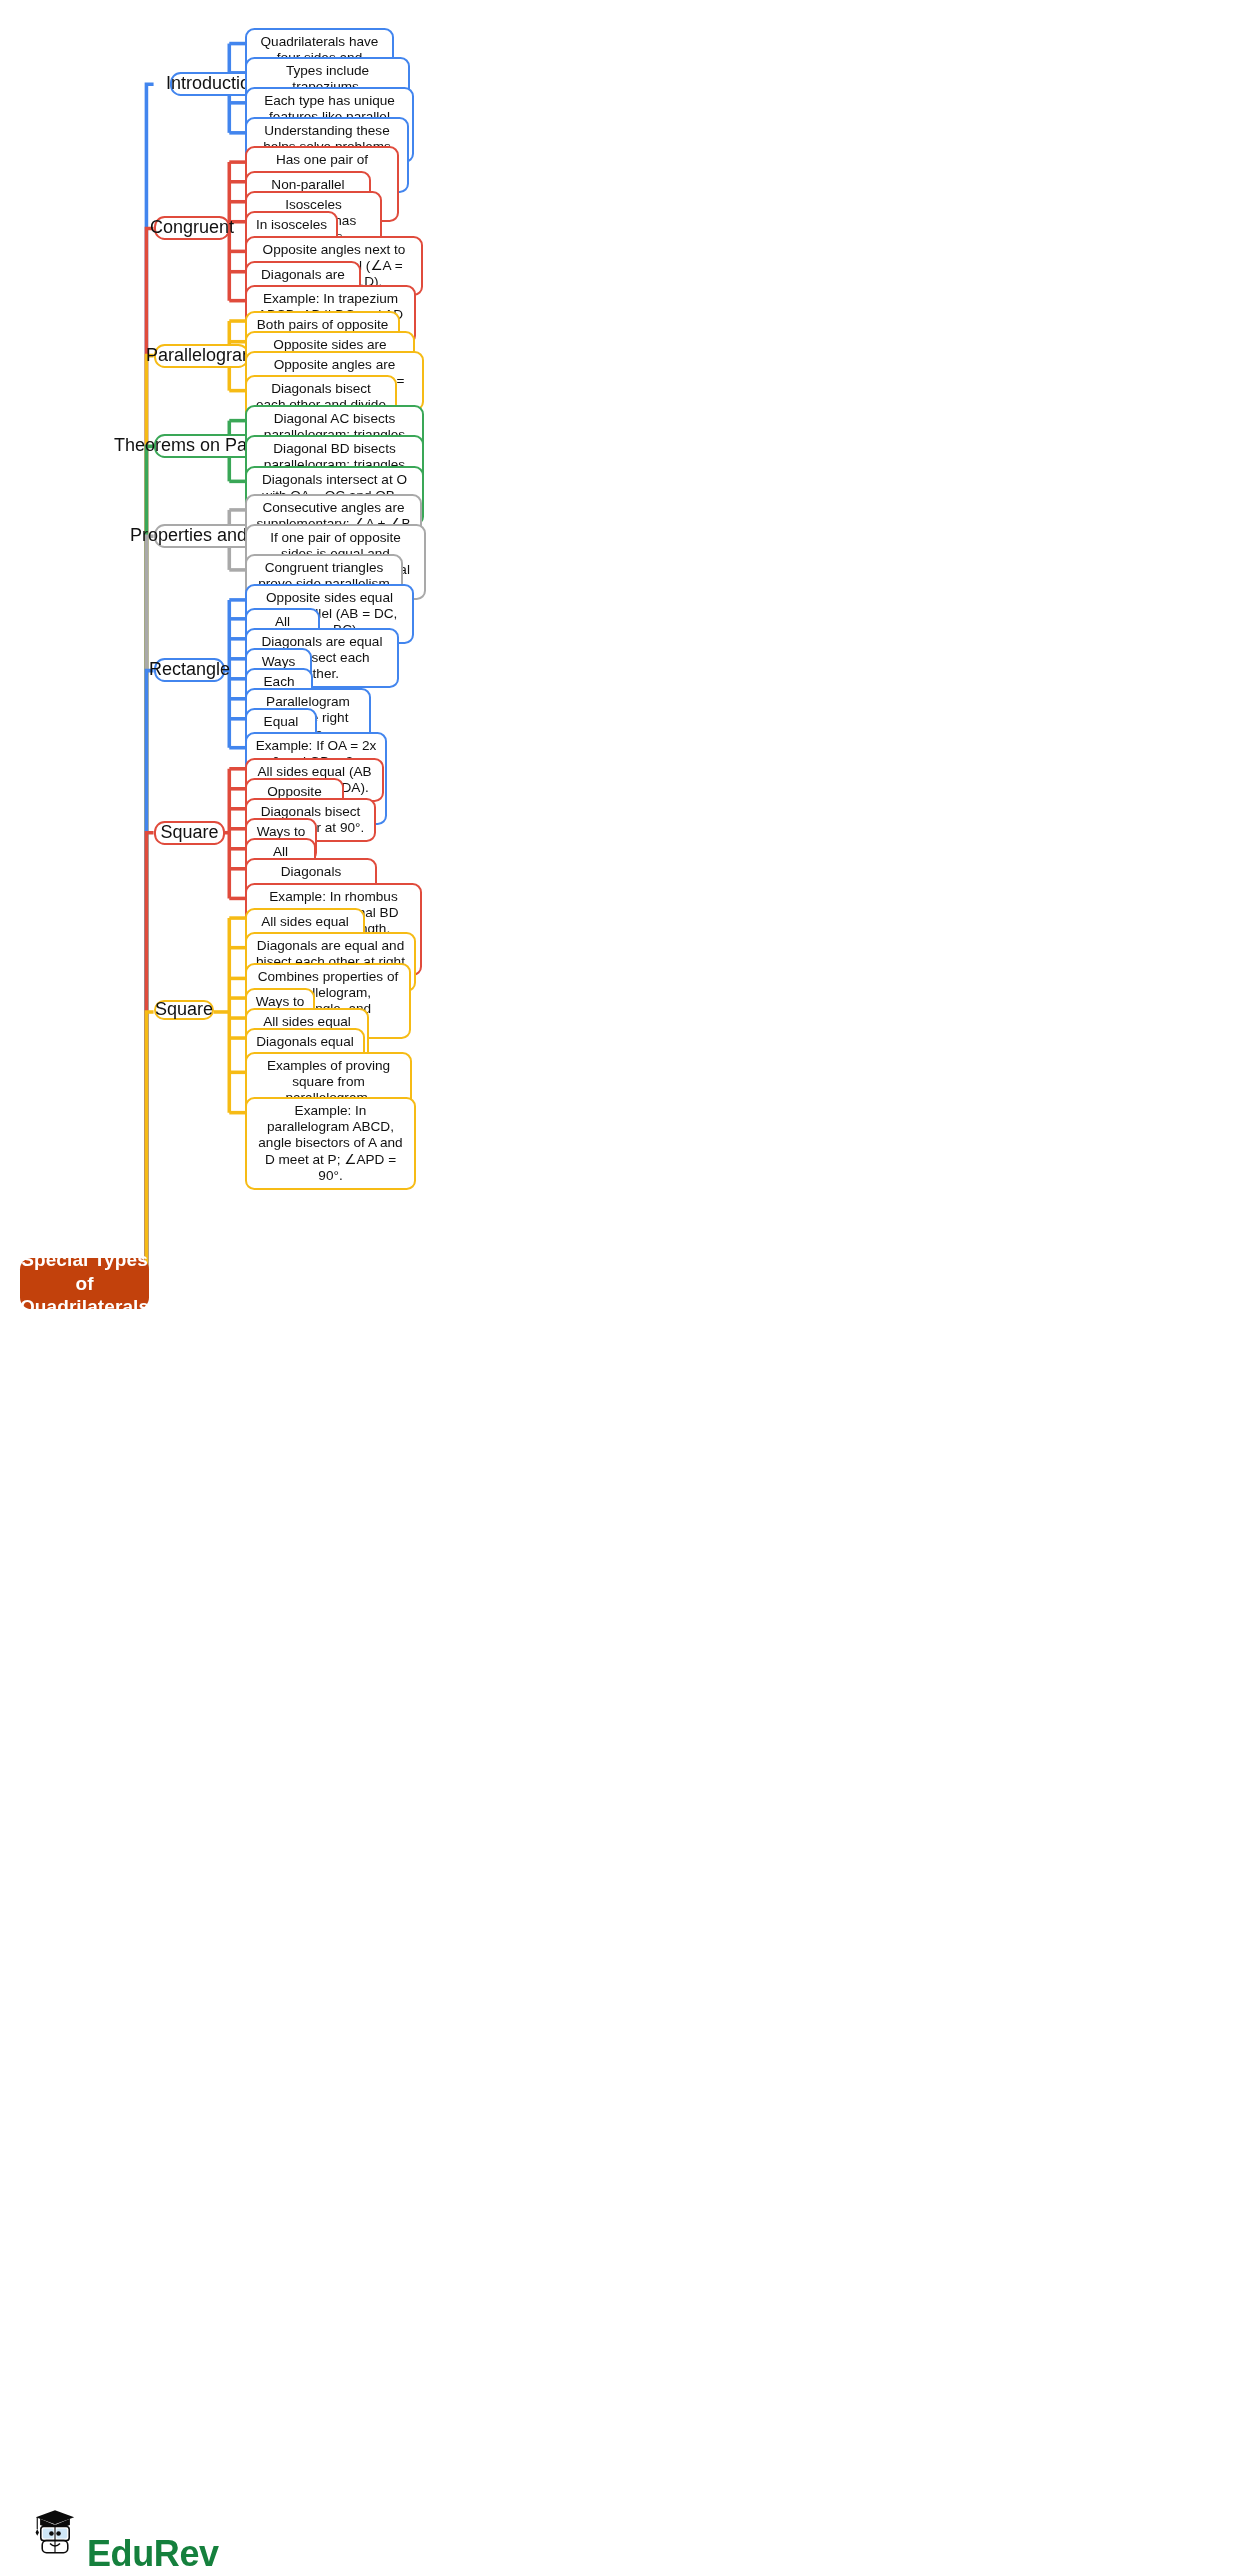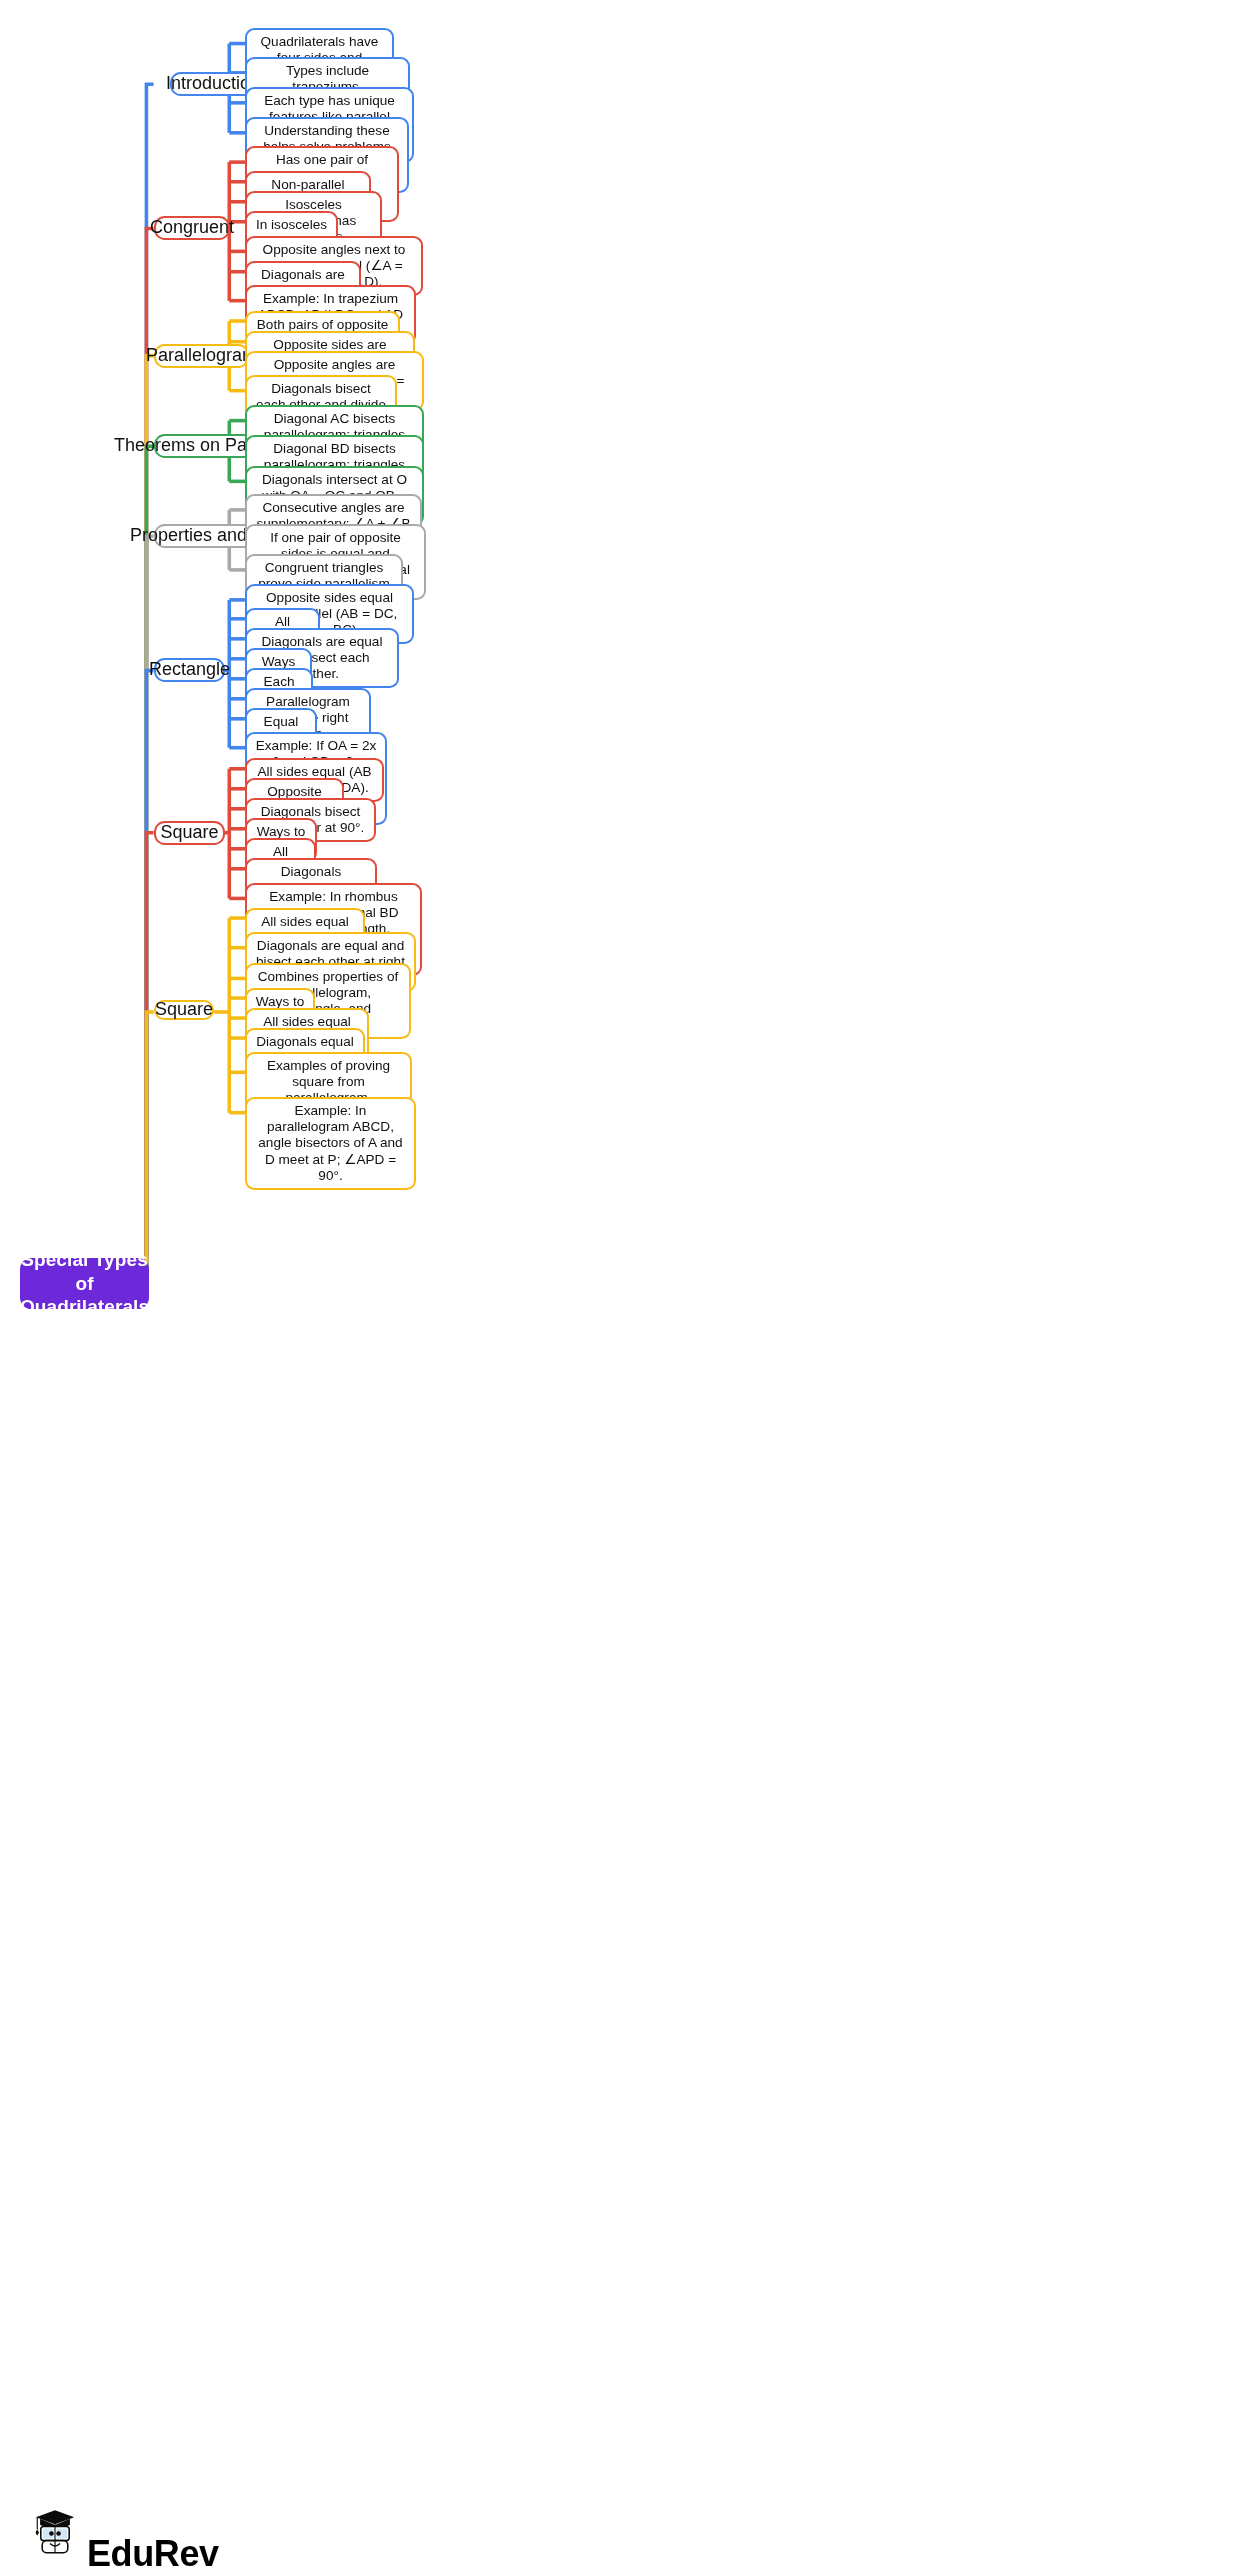--- a/index.html
+++ b/index.html
@@ -27,21 +27,21 @@
     border-style: solid;
     display: flex;
     align-items: center;
     justify-content: center;
     text-align: center;
     line-height: 1.2;
     color: #111111;
   }
   .root-node {
     position: absolute;
-    background: #6d28d9;
+    background: #c2410c;
     color: #ffffff;
     border-radius: 11.4px;
     display: flex;
     align-items: center;
     justify-content: center;
     text-align: center;
     font-weight: bold;
     font-size: 19px;
     line-height: 1.25;
     padding: 4.3px 10px;
@@ -62,21 +62,21 @@
   }
   .logo {
     position: absolute;
     display: flex;
     align-items: center;
     gap: 10px;
   }
   .logo-text {
     font-size: 36px;
     font-weight: bold;
-    color: #000000;
+    color: #15803d;
     letter-spacing: -0.4px;
     margin-top: 48px;
   }
 </style>
 </head>
 <body>
 
 <div id="root">
   <svg id="wires" viewBox="0 0 1764 3607" preserveAspectRatio="none">
       <path d="M 208 1797 H 205 V 118 H 215" stroke="#4285ee" stroke-width="5" fill="none" stroke-linecap="butt"></path>

